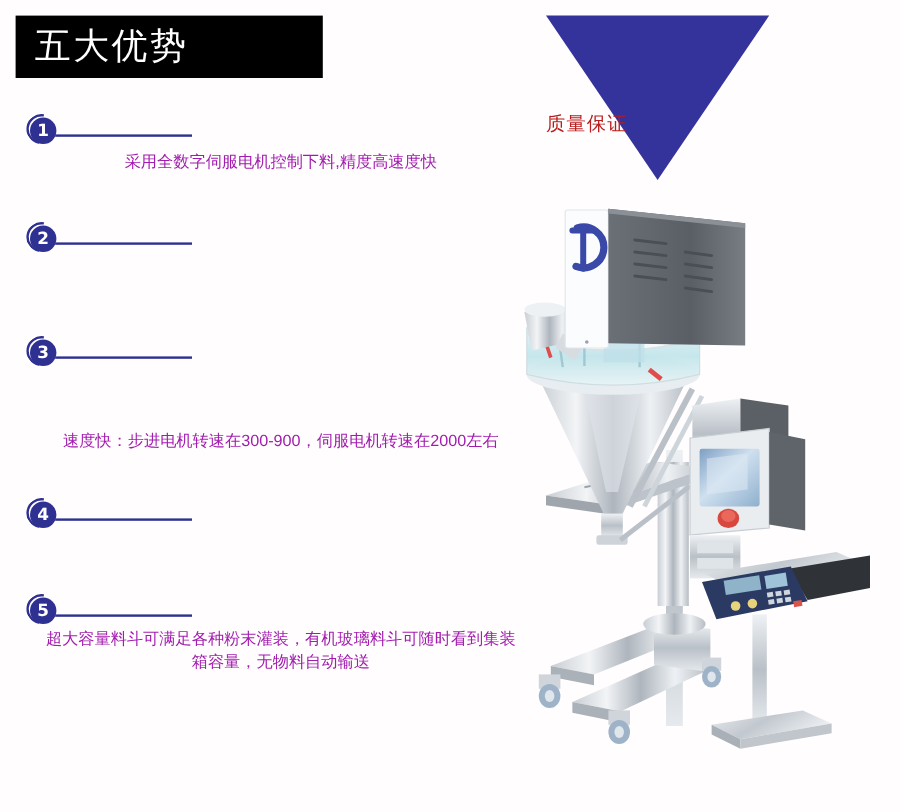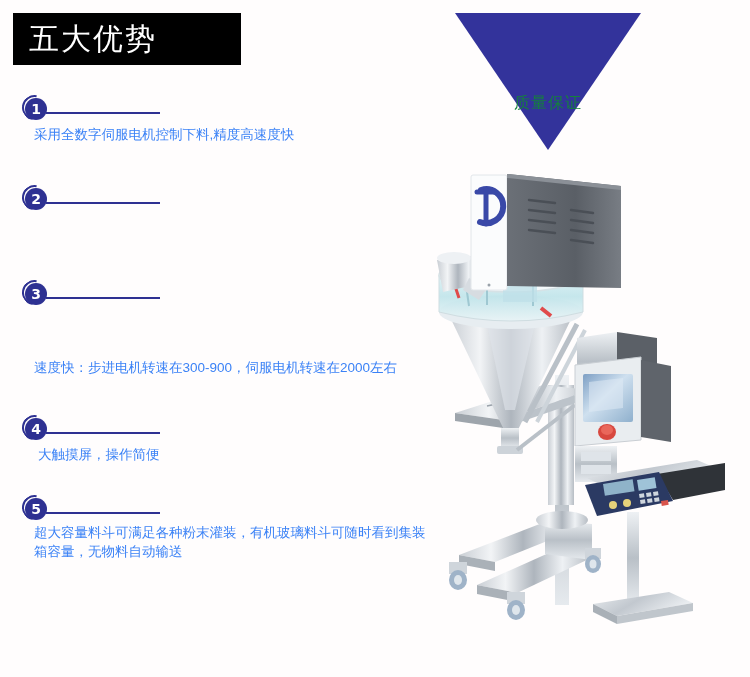--- a/index.html
+++ b/index.html
@@ -21,21 +21,21 @@
     width: 750px;
     height: 677px;
     background: #fffdfd;
   }
 
   
   .title-banner {
     position: absolute;
     left: 13px;
     top: 13px;
-    width: 228px;
+    width: 256px;
     height: 52px;
     background: #000000;
     display: flex;
     align-items: center;
     padding-left: 16px;
     box-sizing: border-box;
   }
   .title-banner .title-text {
     color: #ffffff;
     font-size: 30px;
@@ -106,23 +106,24 @@
     top: 17px;
     width: 114px;
     height: 2px;
     background: #2e3192;
   }
   .adv-text {
     position: absolute;
     left: 34px;
     font-size: 13.5px;
     line-height: 19px;
-    color: #3b82f6;
+    color: #a21caf;
     width: 400px;
     letter-spacing: 0px;
+    text-align: center;
   }
 
   
   #adv-1 { top: 0px; }
   #adv-2 { top: 90px; }
   #adv-3 { top: 185px; }
   #adv-4 { top: 320px; }
   #adv-5 { top: 400px; }
 
   #adv-1 .adv-text { top: 30px; }
@@ -144,22 +145,22 @@
     left: 0;
     top: 0;
     width: 186px;
     height: 150px;
   }
   .quality-label {
     position: absolute;
     left: 0;
     top: 93px;
     width: 186px;
-    text-align: center;
-    color: #15803d;
+    text-align: left;
+    color: #b91c1c;
     font-size: 16px;
     letter-spacing: 1px;
     background: rgba(255,255,255,0.0);
   }
 
   
   .machine {
     position: absolute;
     left: 425px;
     top: 160px;
@@ -219,21 +220,20 @@
     <div class="adv-item" id="adv-4">
       <div class="adv-head">
         <div class="badge">
           <div class="ring"></div>
           <div class="disc">
             <span class="num">4</span>
           </div>
         </div>
         <div class="adv-rule"></div>
       </div>
-      <div class="adv-text">大触摸屏，操作简便</div>
     </div>
 
     <div class="adv-item" id="adv-5">
       <div class="adv-head">
         <div class="badge">
           <div class="ring"></div>
           <div class="disc">
             <span class="num">5</span>
           </div>
         </div>

